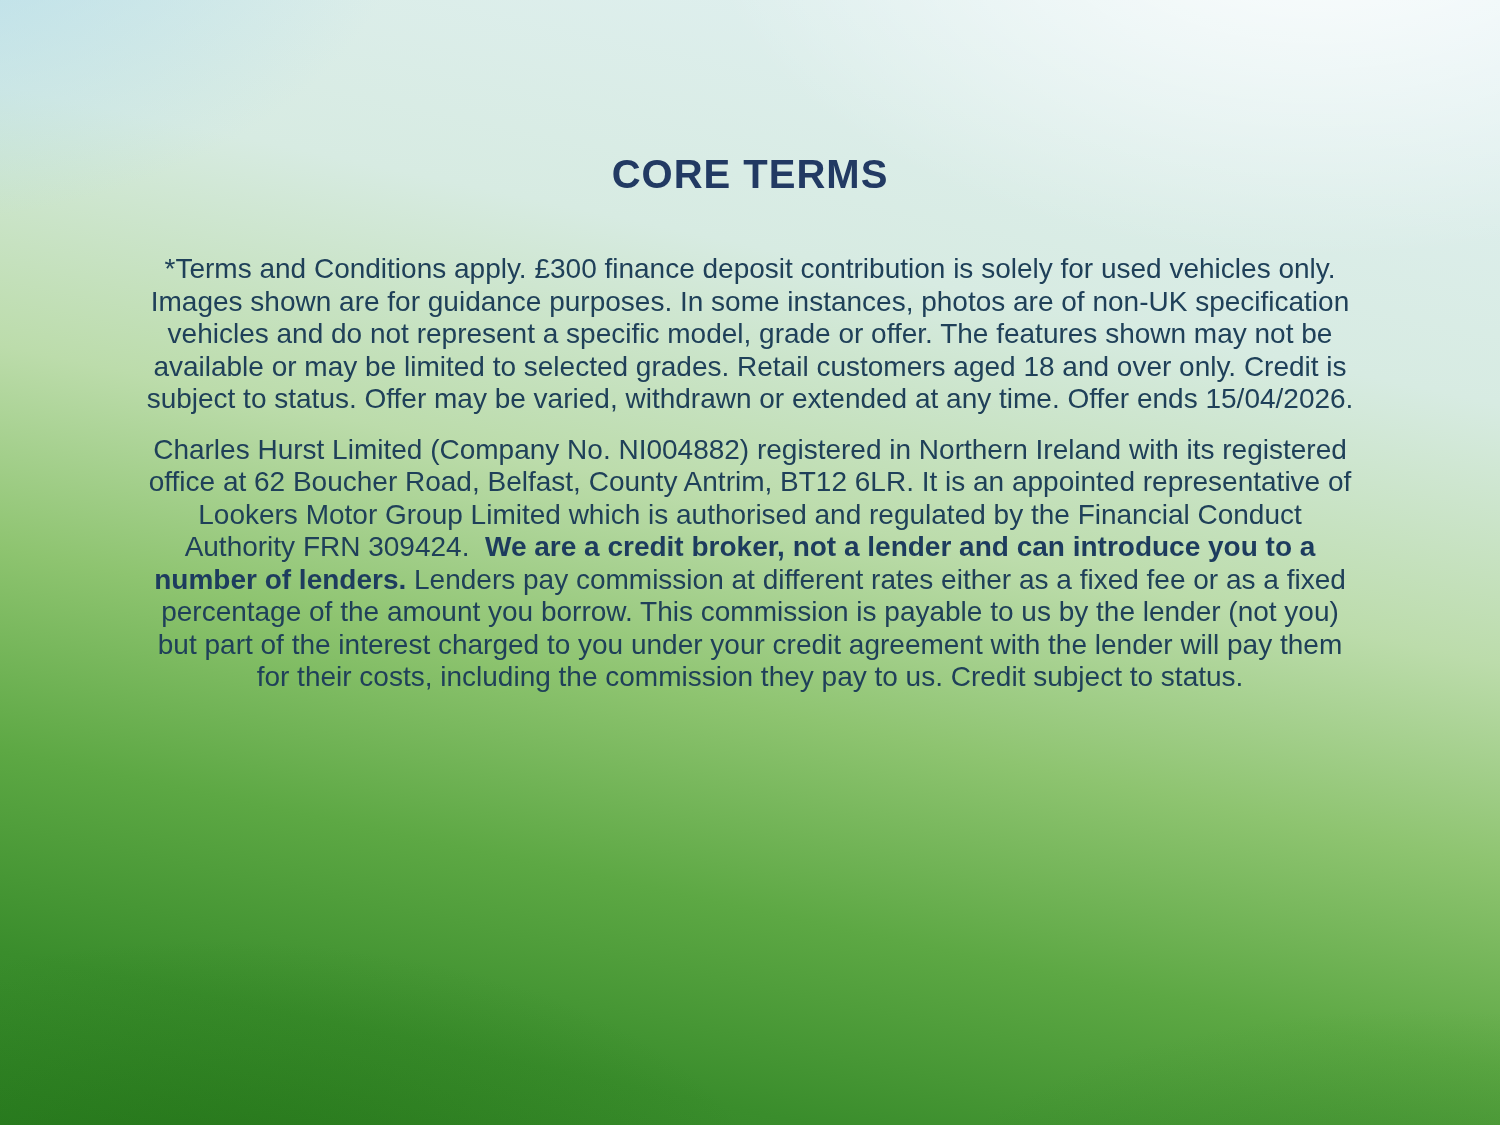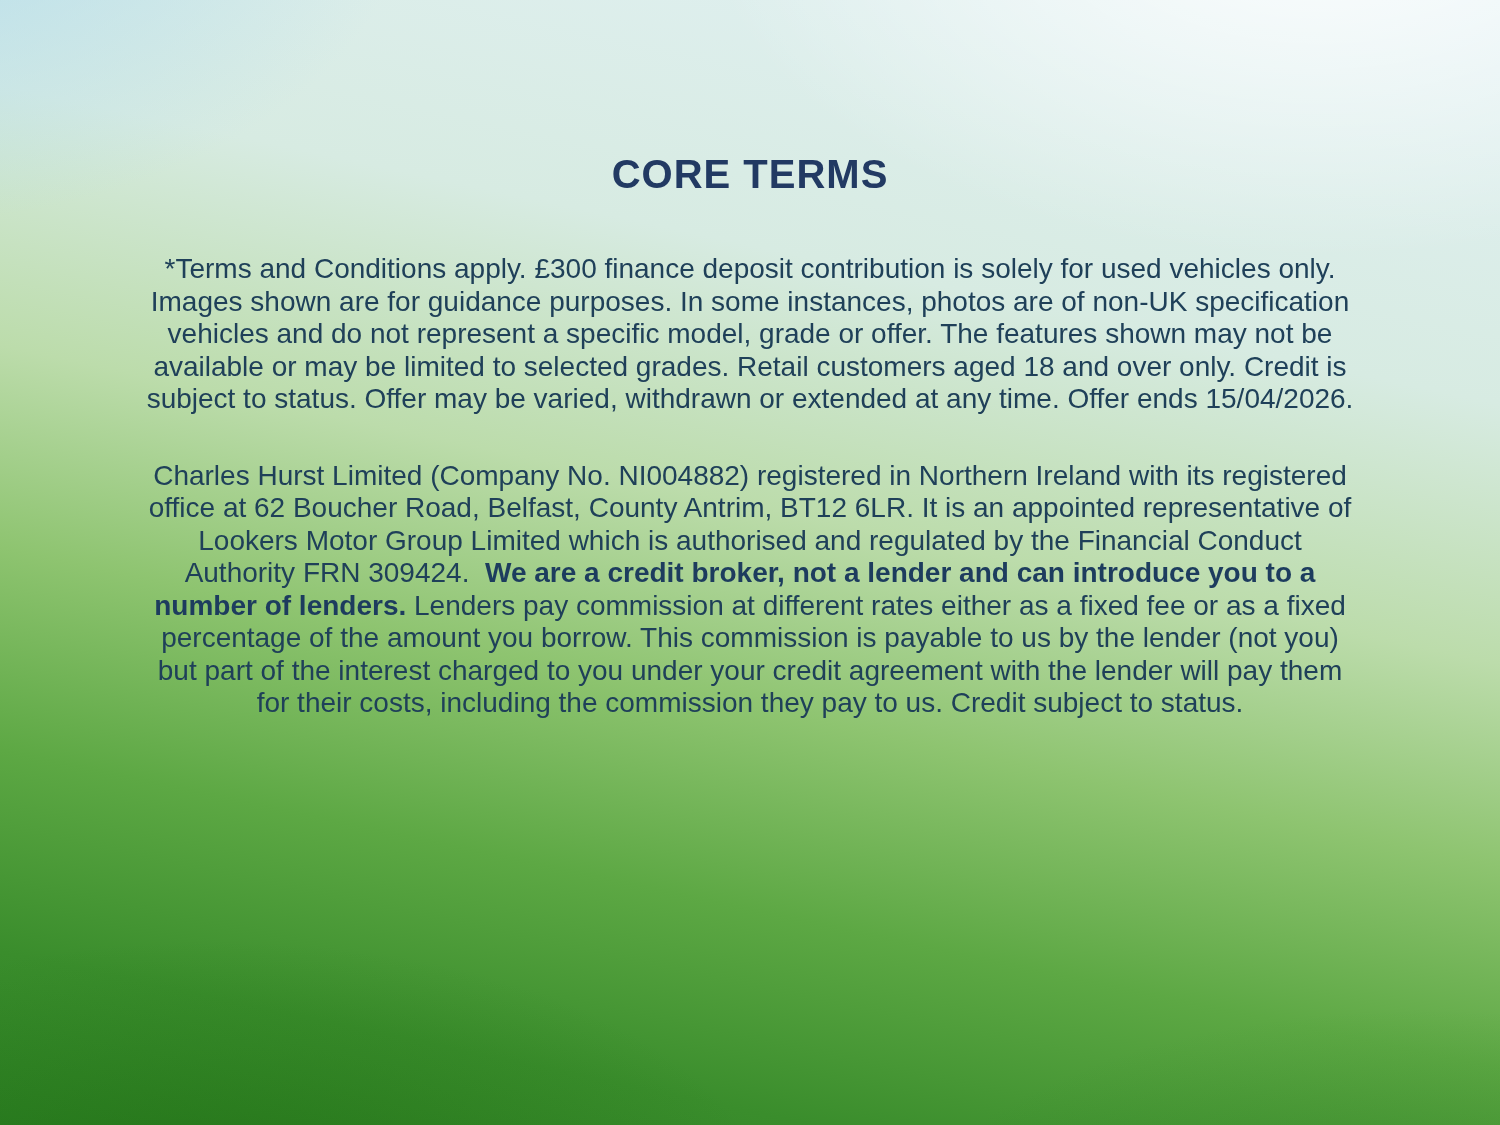--- a/index.html
+++ b/index.html
@@ -45,21 +45,21 @@
 
   .terms {
     width: 1218px;
     margin: 56px auto 0 auto;
     font-size: 28px;
     line-height: 32.5px;
     color: #1f4059;
   }
 
   .terms p + p {
-    margin-top: 44px;
+    margin-top: 18px;
   }
 
   .terms strong {
     font-weight: 700;
     color: #1d3c5e;
   }
 </style>
 </head>
 <body>
 

